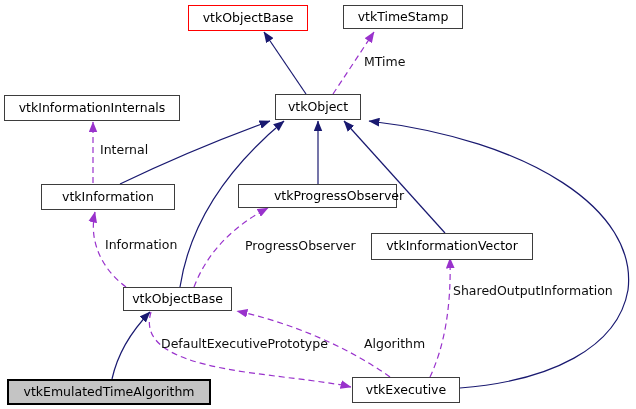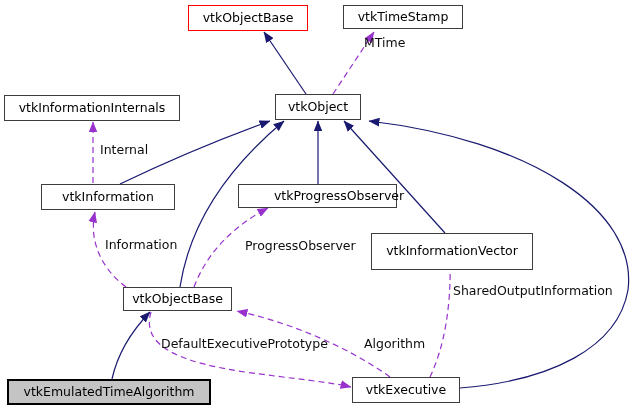--- a/index.html
+++ b/index.html
@@ -52,26 +52,26 @@
       <path d="M 151,312 C 140,348 185,363 245,372 C 295,379 330,382 351,387" class="edge usage" marker-end="url(#arrow-use)"></path>
       <path d="M 430,377 Q 452,330 450,258" class="edge usage" marker-end="url(#arrow-use)"></path>
     </svg>
   <div id="node-layer">
       <div class="node truncated" style="left: 188px; top: 5px; width: 120px; height: 26px;">vtkObjectBase</div>
       <div class="node normal" style="left: 343px; top: 5px; width: 120px; height: 24px;">vtkTimeStamp</div>
       <div class="node normal" style="left: 4px; top: 95px; width: 176px; height: 26px;">vtkInformationInternals</div>
       <div class="node normal" style="left: 275px; top: 94px; width: 86px; height: 26px;">vtkObject</div>
       <div class="node normal" style="left: 41px; top: 184px; width: 134px; height: 26px;">vtkInformation</div>
       <div class="node normal" style="left: 238px; top: 184px; width: 159px; height: 24px; padding-left: 43px;">vtkProgressObserver</div>
-      <div class="node normal" style="left: 371px; top: 233px; width: 162px; height: 37px;">vtkInformationVector</div>
+      <div class="node normal" style="left: 371px; top: 233px; width: 162px; height: 27px;">vtkInformationVector</div>
       <div class="node normal" style="left: 123px; top: 287px; width: 109px; height: 24px;">vtkObjectBase</div>
       <div class="node current" style="left: 7px; top: 379px; width: 204px; height: 26px;">vtkEmulatedTimeAlgorithm</div>
       <div class="node normal" style="left: 352px; top: 377px; width: 108px; height: 26px;">vtkExecutive</div>
     </div>
-<div class="edge-label" style="left: 364px; top: 36px; text-align: right;">
+<div class="edge-label" style="left: 364px; top: 55px; text-align: right;">
       <div>MTime</div>
     </div>
     <div class="edge-label" style="left: 100px; top: 143px;">
       <div>Internal</div>
     </div>
     <div class="edge-label" style="left: 105px; top: 238px;">
       <div>Information</div>
     </div>
     <div class="edge-label" style="left: 245px; top: 239px;">
       <div>ProgressObserver</div>

